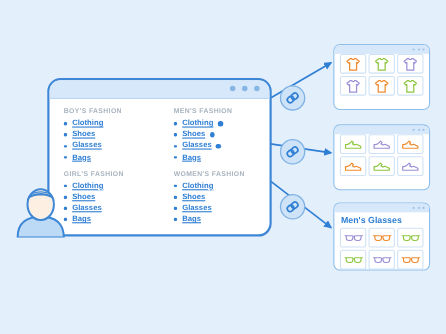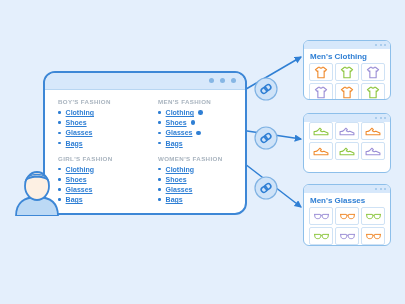--- a/index.html
+++ b/index.html
@@ -327,21 +327,20 @@
   </svg>
 
   <div class="result-panel" id="panel-clothing">
     <div class="panel-titlebar">
       <div class="panel-dots">
         <span class="panel-dot"></span>
         <span class="panel-dot"></span>
         <span class="panel-dot"></span>
       </div>
     </div>
-    <div class="panel-title">Men's Clothing</div>
     <div class="tile-grid">
       <div class="tile">
         <svg width="14" height="13" viewBox="0 0 20 18">
           <path d="M2 5 L6.5 1.5 L8 1.5 C8.6 3.2 11.4 3.2 12 1.5 L13.5 1.5 L18 5 L15.5 7.5 L14.5 6.6 L14.5 16.5 L5.5 16.5 L5.5 6.6 L4.5 7.5 Z" fill="none" stroke="#f08a2c" stroke-width="1.6" stroke-linejoin="round"></path>
         </svg>
       </div>
       <div class="tile">
         <svg width="14" height="13" viewBox="0 0 20 18">
           <path d="M2 5 L6.5 1.5 L8 1.5 C8.6 3.2 11.4 3.2 12 1.5 L13.5 1.5 L18 5 L15.5 7.5 L14.5 6.6 L14.5 16.5 L5.5 16.5 L5.5 6.6 L4.5 7.5 Z" fill="none" stroke="#8dc63f" stroke-width="1.6" stroke-linejoin="round"></path>
         </svg>

